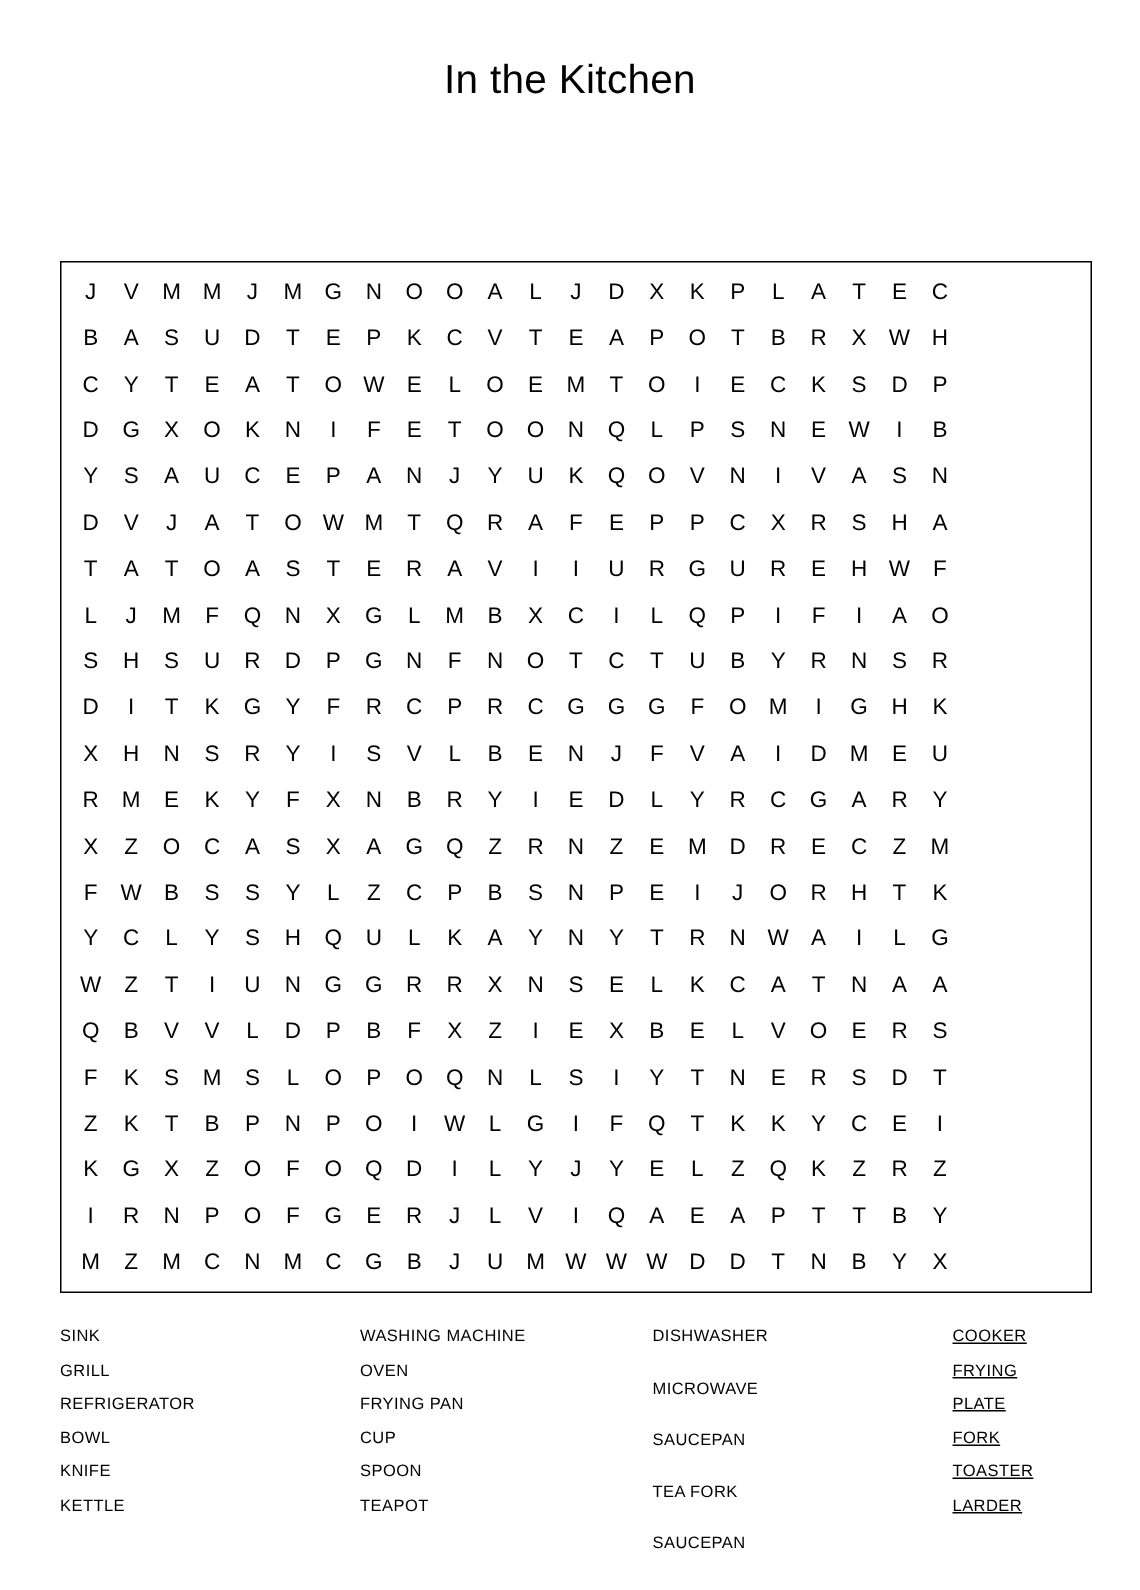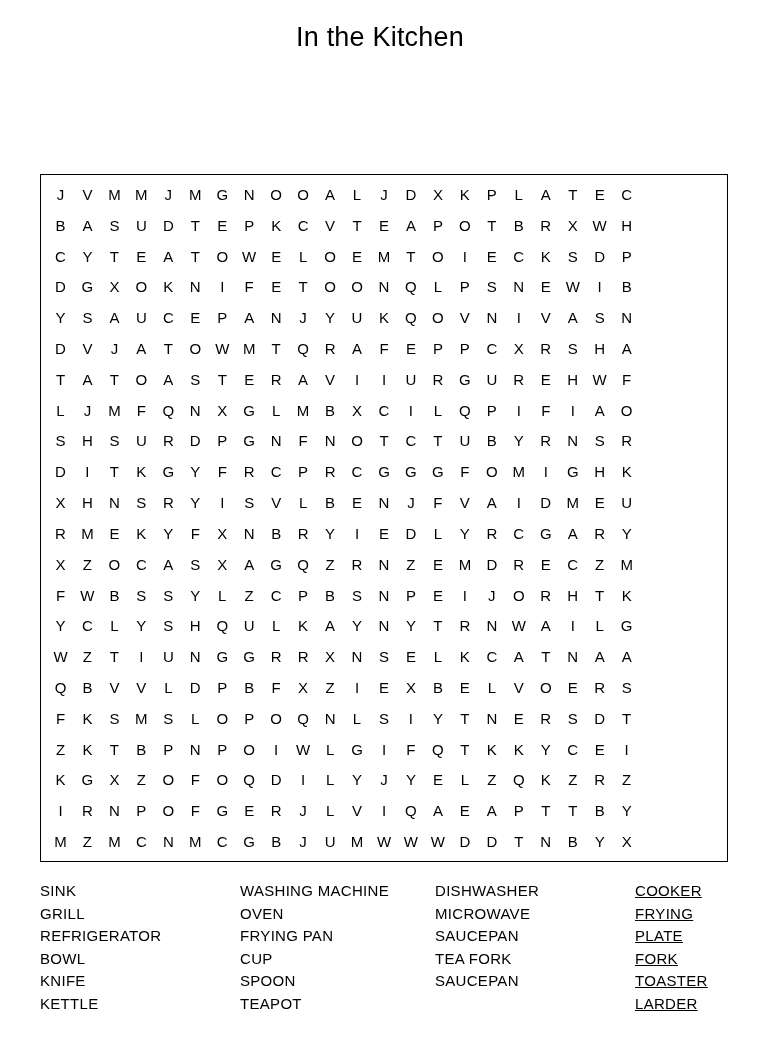--- a/index.html
+++ b/index.html
@@ -12,21 +12,21 @@
     height: 1060px;
     font-family: "Liberation Sans", sans-serif;
     color: #000000;
     position: relative;
     overflow: hidden;
   }
   #page-title {
     text-align: center;
     font-size: 27px;
     font-weight: 400;
-    margin: 0;
+    margin: 16px;
     padding-top: 22px;
     letter-spacing: 0.2px;
   }
   #grid-wrap {
     position: absolute;
     left: 40px;
     top: 174px;
     width: 688px;
     height: 688px;
     border: 1px solid #000000;
@@ -55,24 +55,24 @@
     top: 880px;
     width: 700px;
     display: flex;
   }
   .word-col {
     display: flex;
     flex-direction: column;
   }
   .word-col:nth-child(1) { width: 200px; }
   .word-col:nth-child(2) { width: 195px; }
-  .word-col:nth-child(3) { width: 200px; }
+  .word-col:nth-child(3) { width: 200px; gap: 12px; }
   .word-col:nth-child(4) { width: 105px; text-decoration: underline; }
   .word {
-    font-size: 15px;
+    font-size: 11px;
     line-height: 22.6px;
     letter-spacing: 0.3px;
     white-space: nowrap;
   }
 </style>
 </head>
 <body>
 
 <h1 id="page-title">In the Kitchen</h1>
 

